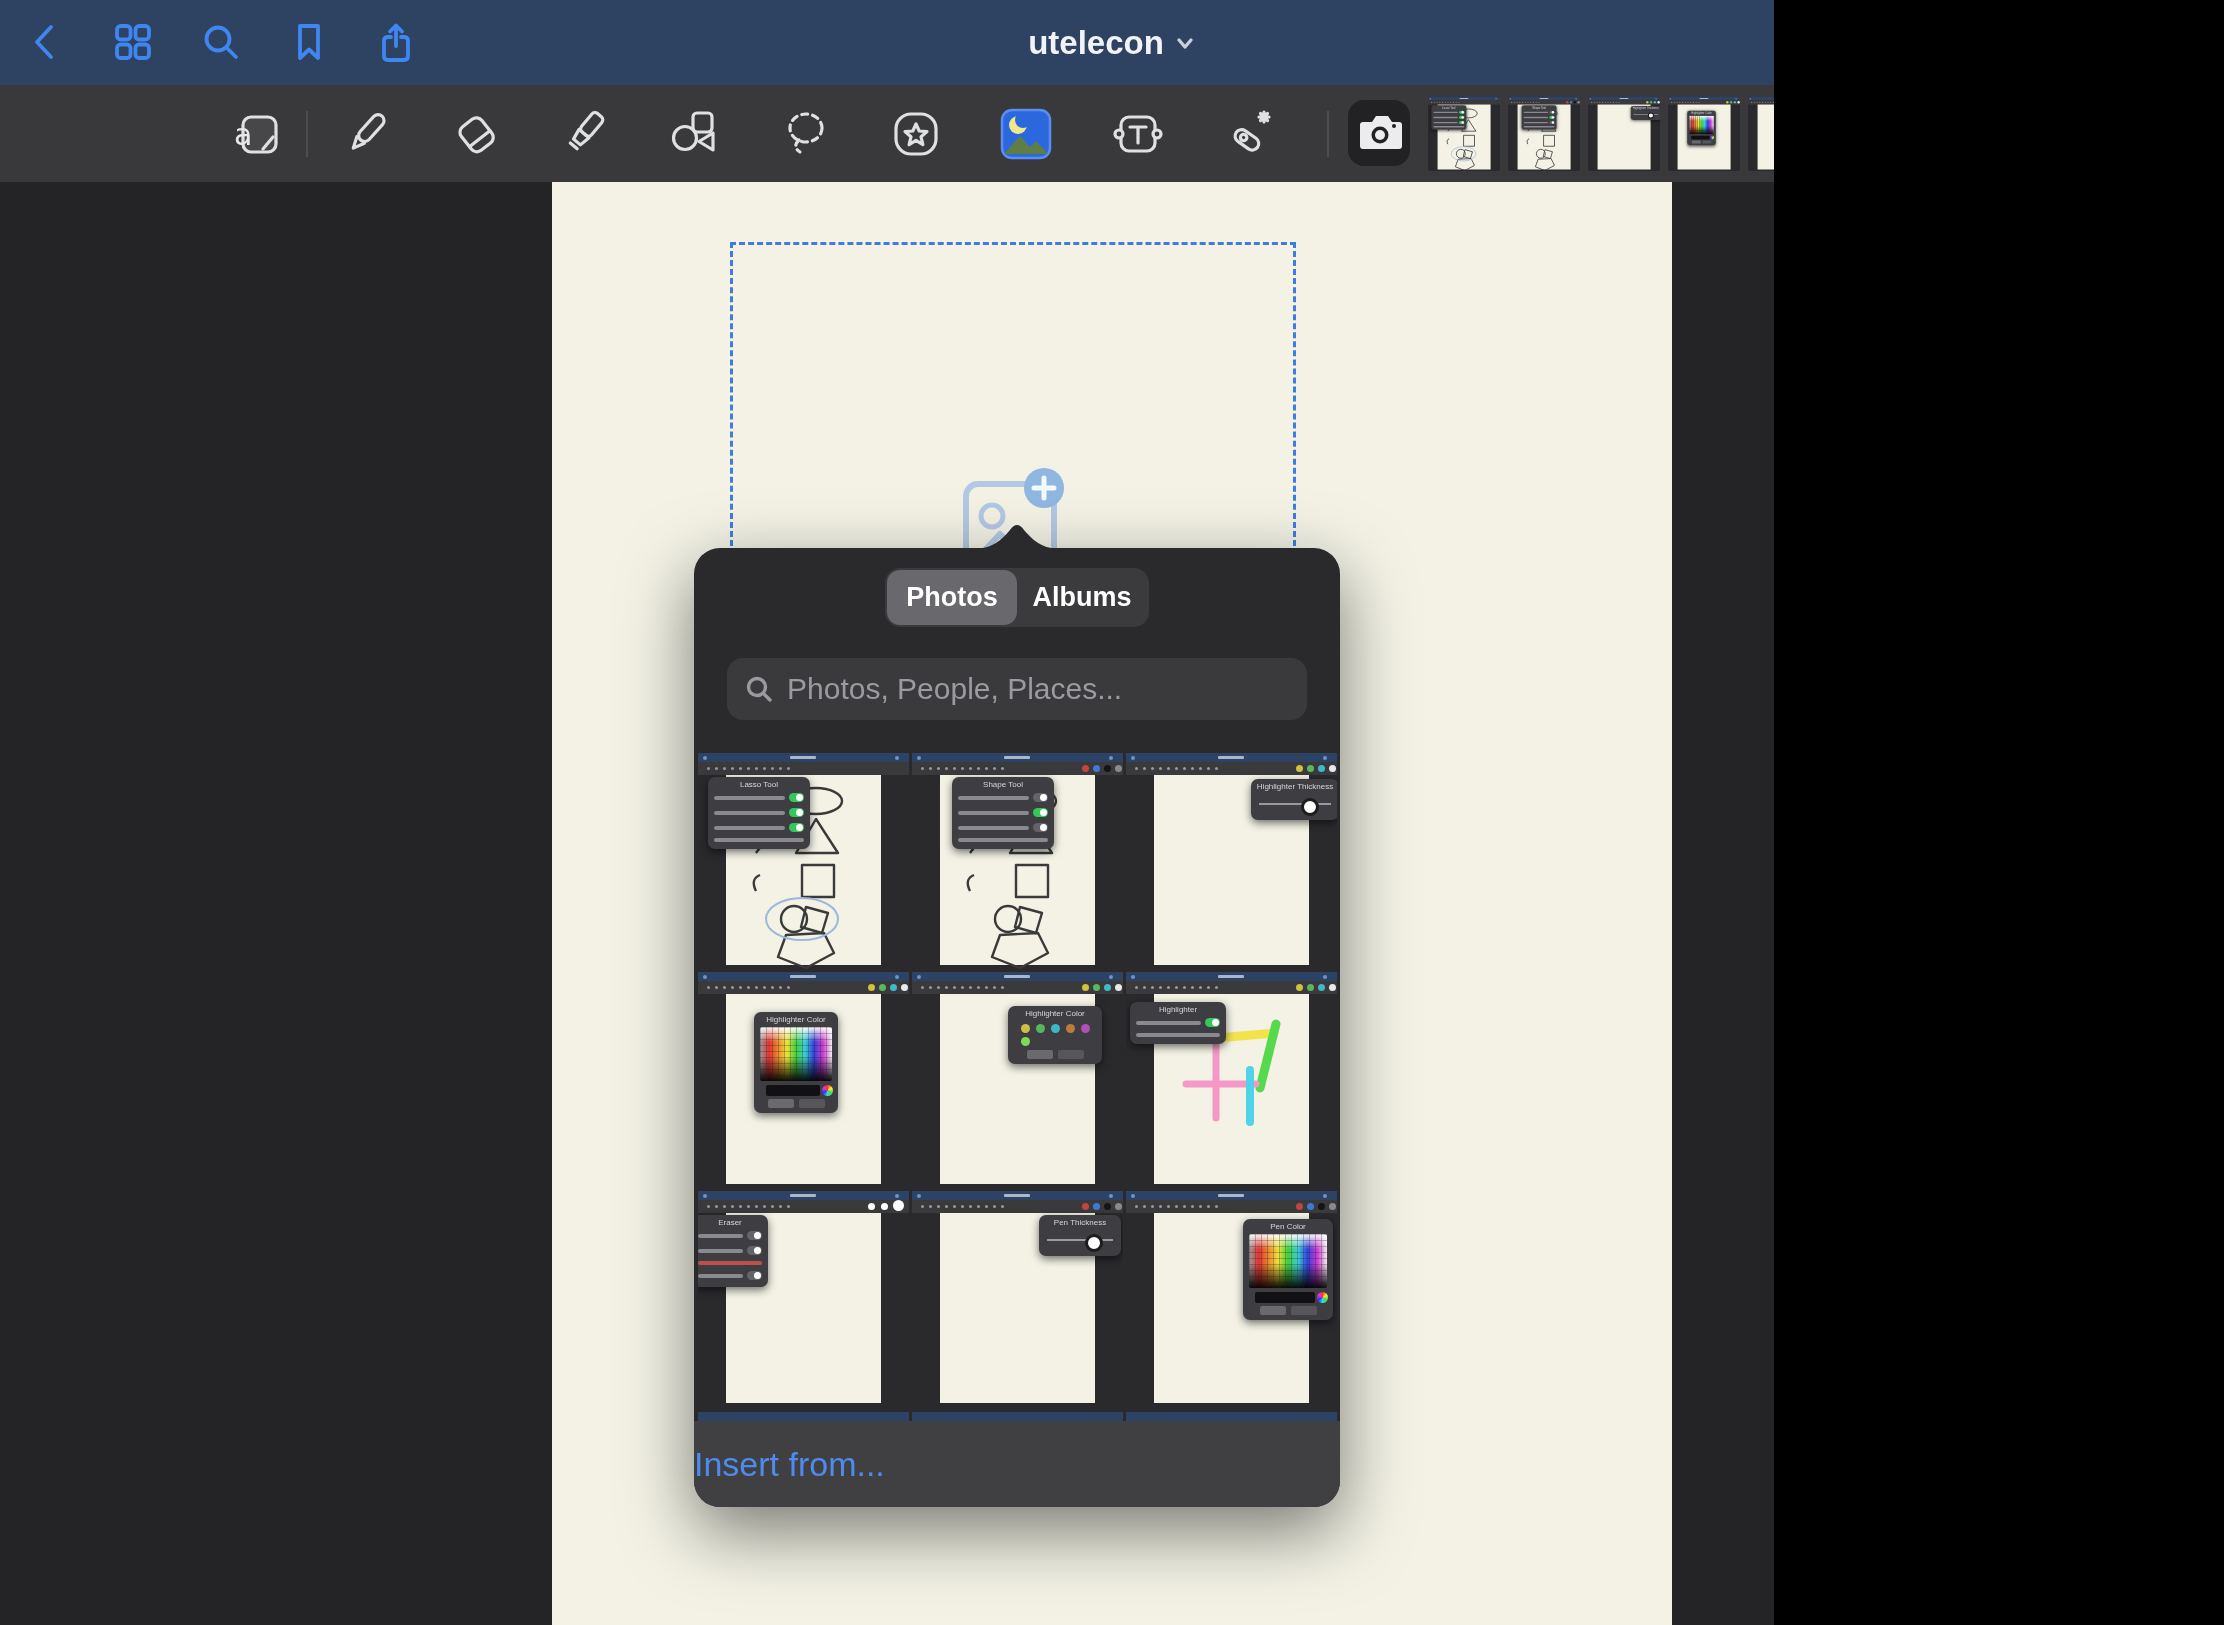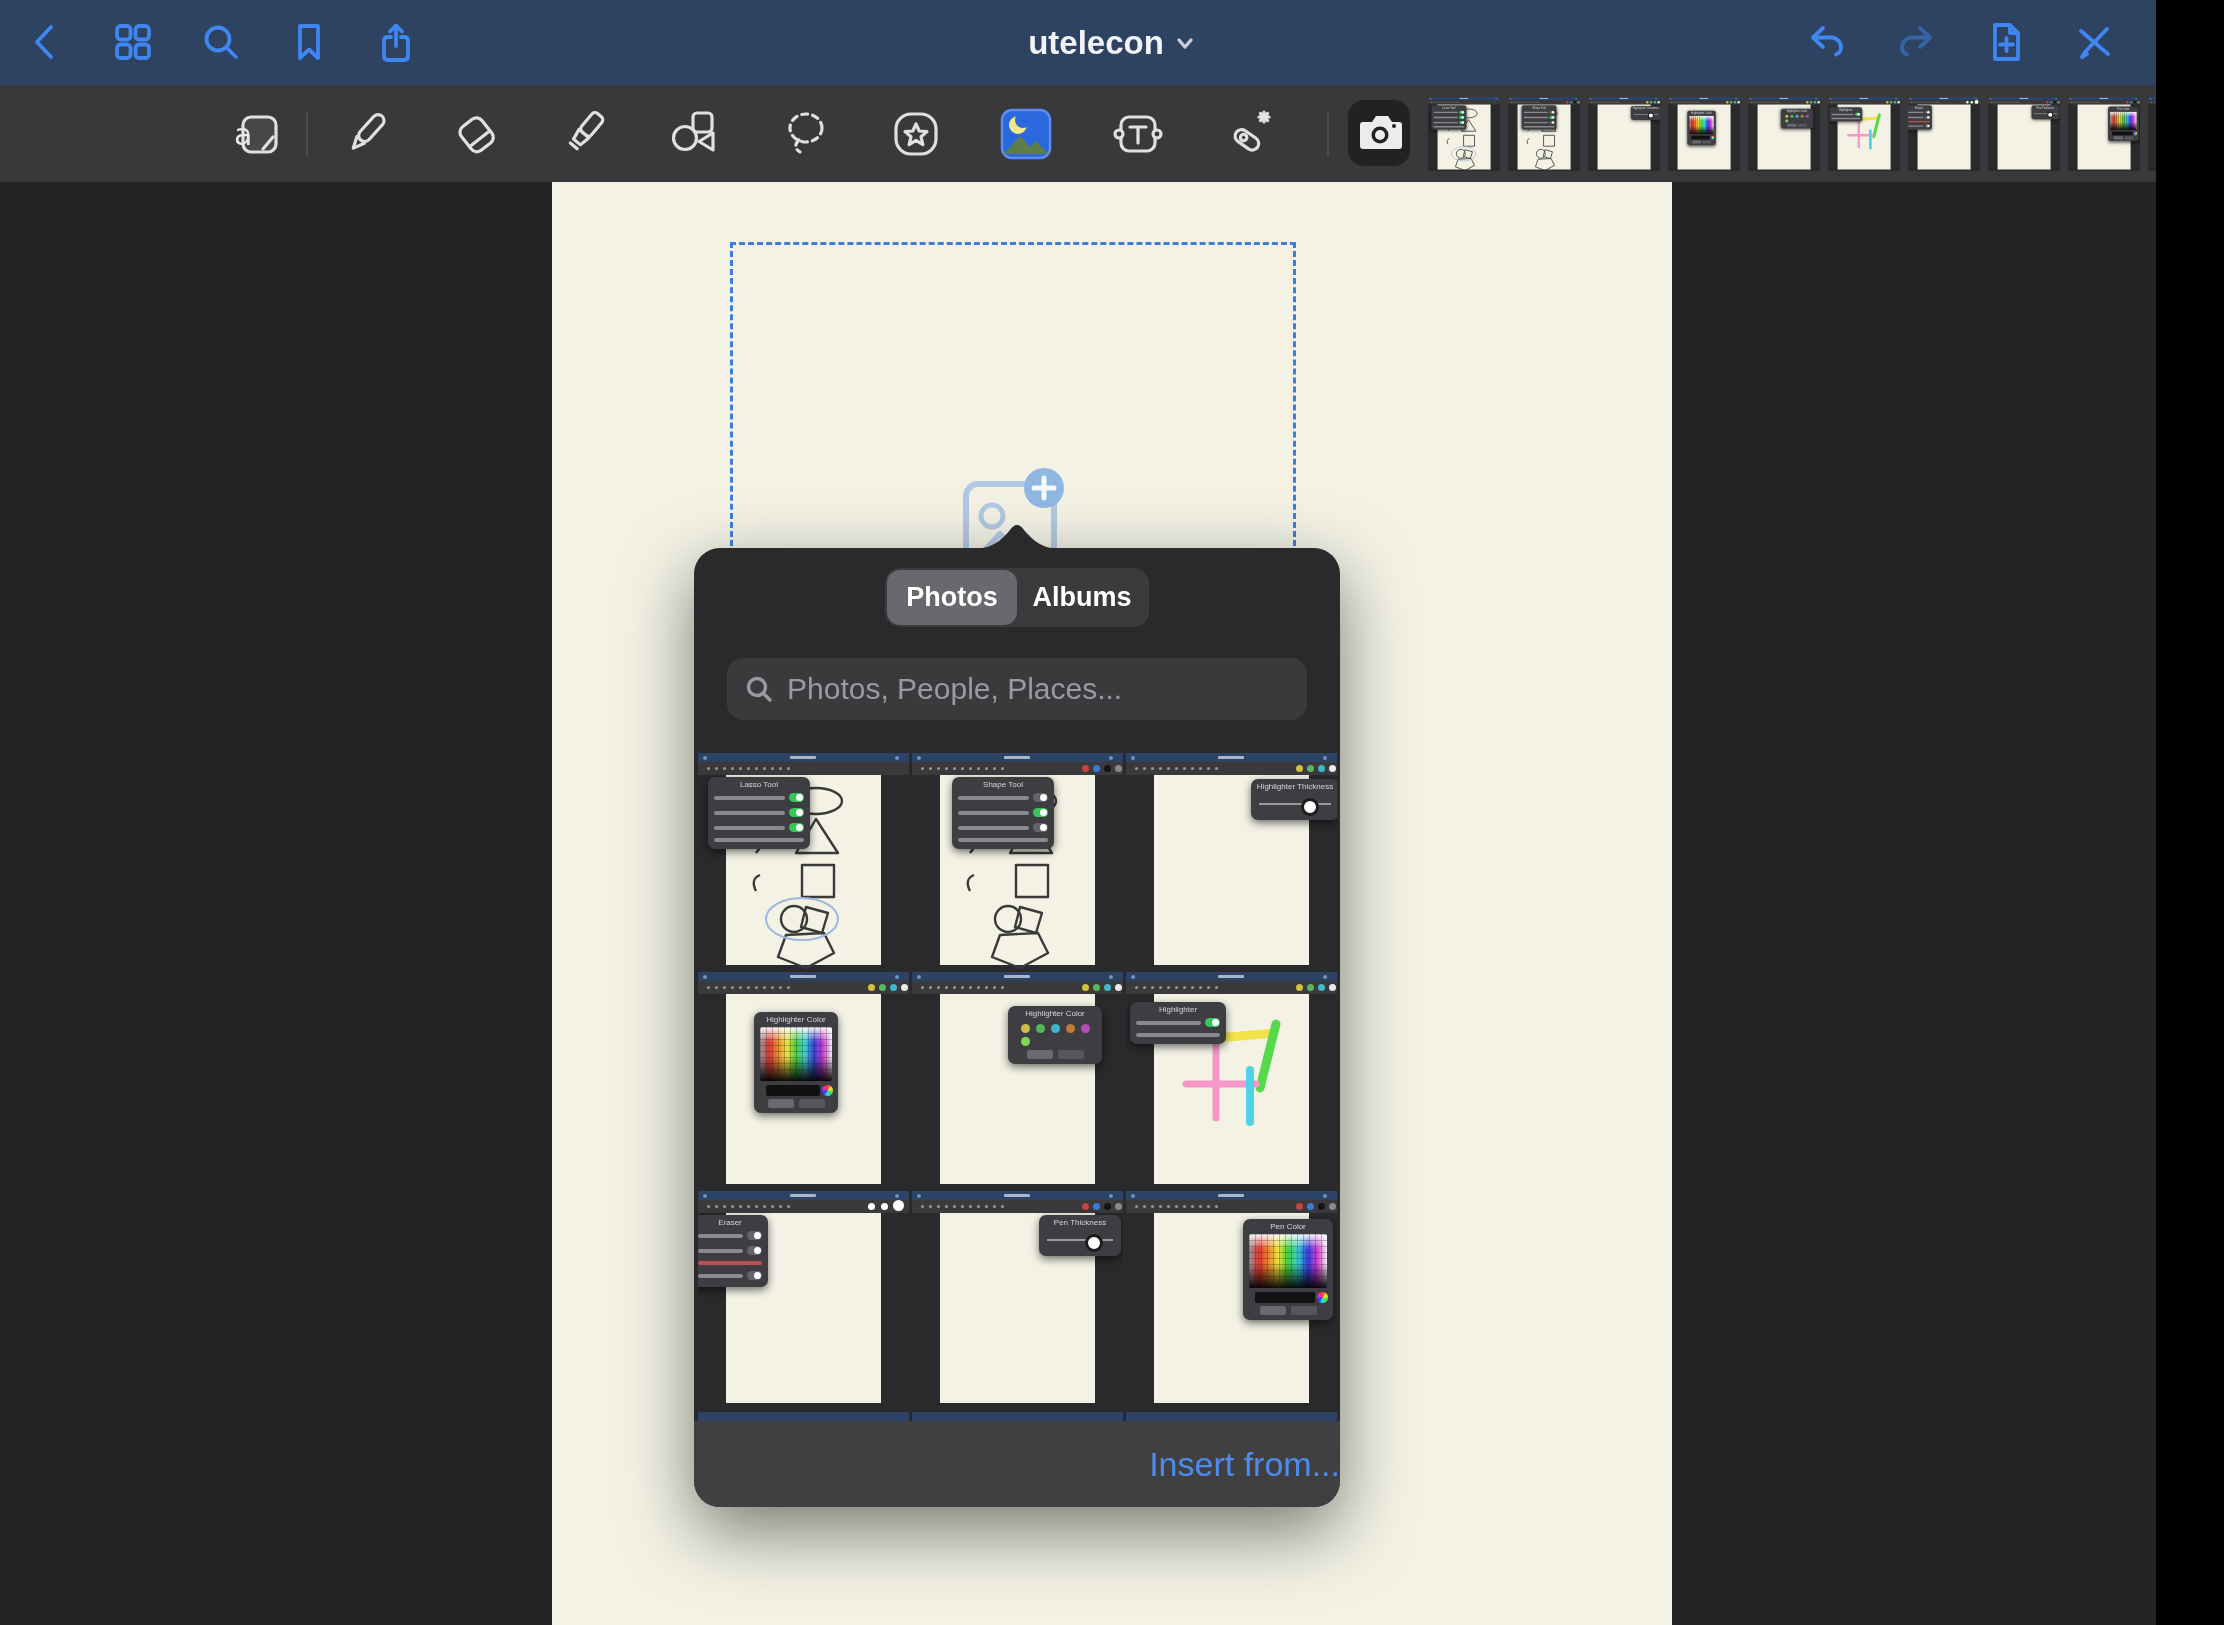--- a/index.html
+++ b/index.html
@@ -4,21 +4,21 @@
 <style>
   :root{
     --nav:#2e4262; --accent:#3f86f0; --accent-dim:#35619f;
     --tbar:#39393b; --bg:#242427; --page:#f3f2e5;
     --pop:#2a2a2c; --field:#3a3a3d; --seg-track:#3b3b3e; --seg-sel:#68686d;
     --ph:#9a9aa0; --insert:#4e8bee; --dash:#3f7ddd; --mininav:#2c4366;
     --panel:#3e3e42; --ink:#3a3a3a;
   }
   *{margin:0;padding:0;box-sizing:border-box}
   body{background:#000;font-family:"Liberation Sans","DejaVu Sans",sans-serif;}
-  .screen{position:relative;width:2156px;height:1625px;overflow:hidden;background:var(--bg);}
+  .screen{position:relative;width:1774px;height:1625px;overflow:hidden;background:var(--bg);}
 
   
   .navbar{position:absolute;left:0;top:0;width:2224px;height:85px;background:var(--nav);}
   .nav-ic{position:absolute;top:19px;width:46px;height:46px;display:flex;align-items:center;justify-content:center;}
   .nav-ic svg{stroke:var(--accent);fill:none;stroke-width:3.8;stroke-linecap:round;stroke-linejoin:round;}
   .nav-ic.dim svg{opacity:.5;}
   .doc-title{position:absolute;left:962px;top:0;width:300px;height:85px;display:flex;align-items:center;justify-content:center;gap:10px;}
   .doc-title .t{color:#f2f3f6;font-size:33px;font-weight:bold;}
   .doc-title svg{stroke:#c9ced8;fill:none;stroke-width:3.4;stroke-linecap:round;stroke-linejoin:round;}
 
@@ -43,21 +43,21 @@
   .segmented{position:absolute;left:191px;top:20px;width:264px;height:59px;background:var(--seg-track);border-radius:15px;display:flex;padding:2px;justify-content:space-between;}
   .segment{flex:1;border-radius:13px;display:flex;align-items:center;justify-content:center;color:#fff;font-size:27px;font-weight:600;}
   .segment.sel{background:var(--seg-sel);}
   .searchbar{position:absolute;left:33px;top:110px;width:580px;height:62px;background:var(--field);border-radius:16px;display:flex;align-items:center;padding:0 16px;gap:12px;}
   .searchbar svg{stroke:var(--ph);fill:none;stroke-width:3.4;stroke-linecap:round;flex:none;}
   .searchbar input{flex:1;background:transparent;border:none;outline:none;font-size:30px;color:#e8e8ea;font-family:inherit;}
   .searchbar input::placeholder{color:var(--ph);}
   .grid{position:absolute;left:4px;top:205px;width:639px;display:grid;grid-template-columns:repeat(3,211px);gap:3px;}
   .strip{position:absolute;left:4px;top:864px;width:639px;height:9px;display:flex;gap:3px;}
   .strip span{flex:1;background:var(--mininav);}
-  .pop-footer{position:absolute;left:0;bottom:0;width:646px;height:86px;background:#404043;border-radius:0 0 26px 26px;display:flex;align-items:center;justify-content:flex-end;}
+  .pop-footer{position:absolute;left:0;bottom:0;width:646px;height:86px;background:#404043;border-radius:0 0 26px 26px;display:flex;align-items:center;justify-content:flex-start;}
   .insert-btn{color:var(--insert);font-size:34px;background:none;border:none;font-family:inherit;}
 
   
   .photo{position:relative;width:211px;height:216px;background:#2a2a2d;overflow:hidden;}
   .m-nav{position:absolute;left:0;top:0;right:0;height:9px;background:var(--mininav);}
   .m-nav::after{content:"";position:absolute;left:92px;top:3px;width:26px;height:3px;background:#aab6c9;border-radius:1px;}
   .m-nav::before{content:"";position:absolute;left:5px;top:3px;width:4px;height:4px;border-radius:50%;background:#6f93c4;box-shadow:192px 0 0 #6f93c4;}
   .m-tools{position:absolute;left:0;top:9px;right:0;height:13px;background:#3a3a3d;}
   .m-tools::before{content:"";position:absolute;left:9px;top:5px;width:3px;height:3px;border-radius:50%;background:#97979c;
     box-shadow:8px 0 0 #97979c,16px 0 0 #97979c,24px 0 0 #97979c,32px 0 0 #97979c,40px 0 0 #97979c,48px 0 0 #97979c,56px 0 0 #97979c,64px 0 0 #97979c,72px 0 0 #97979c,80px 0 0 #97979c;}

